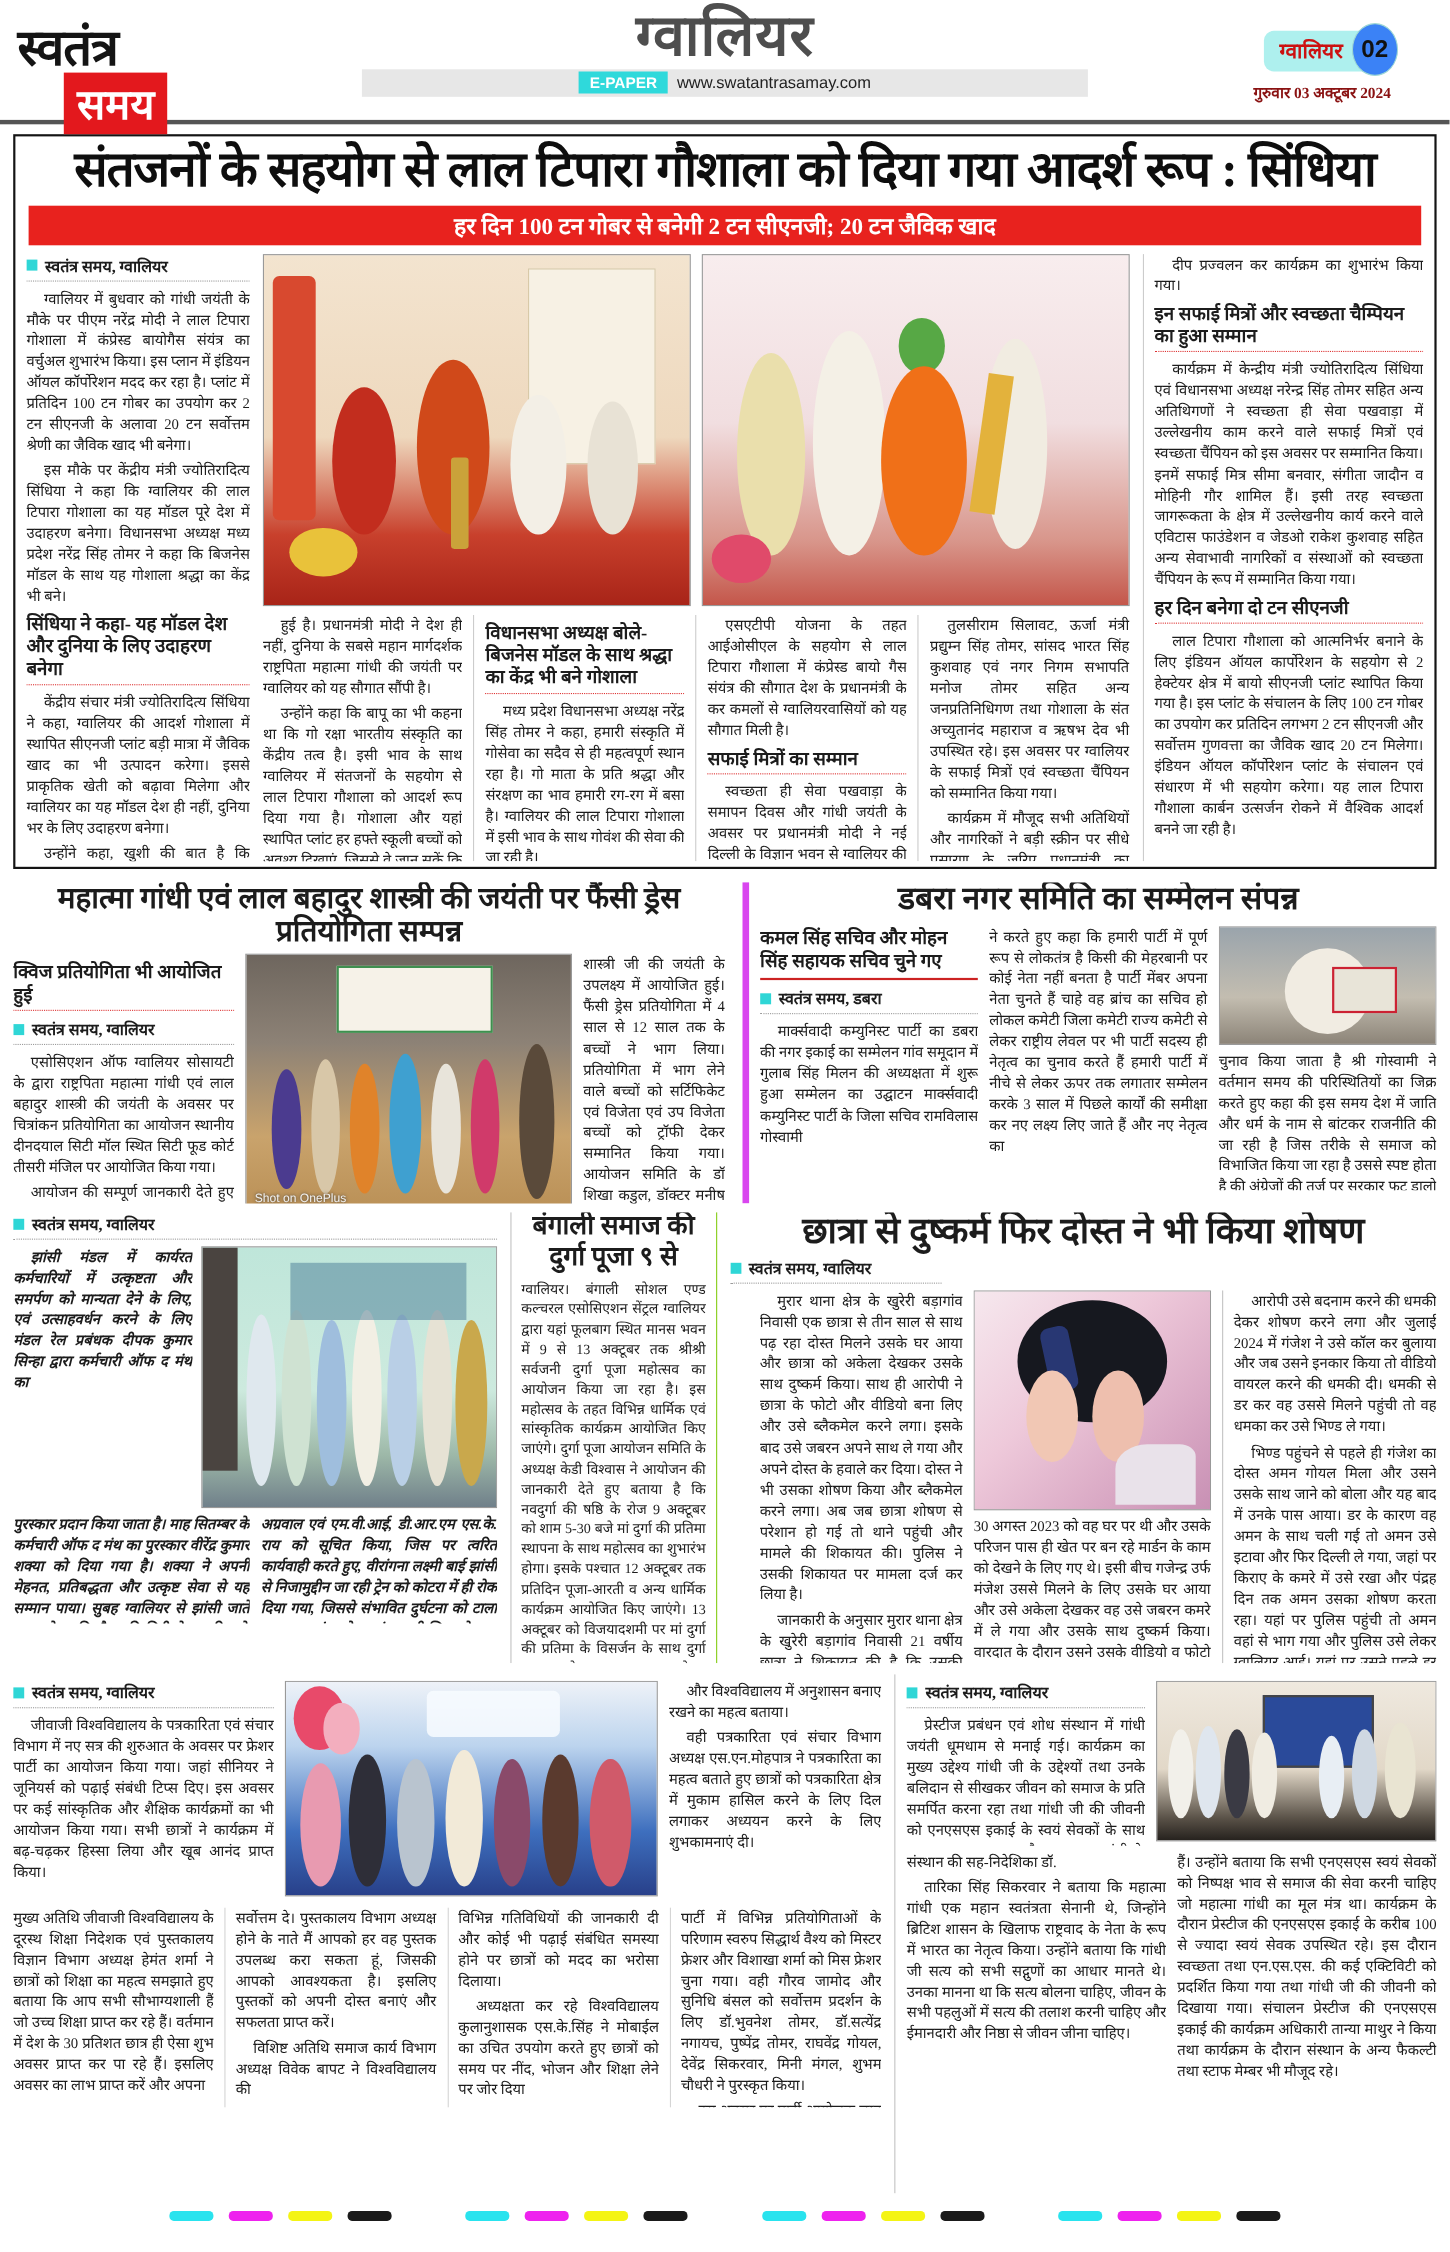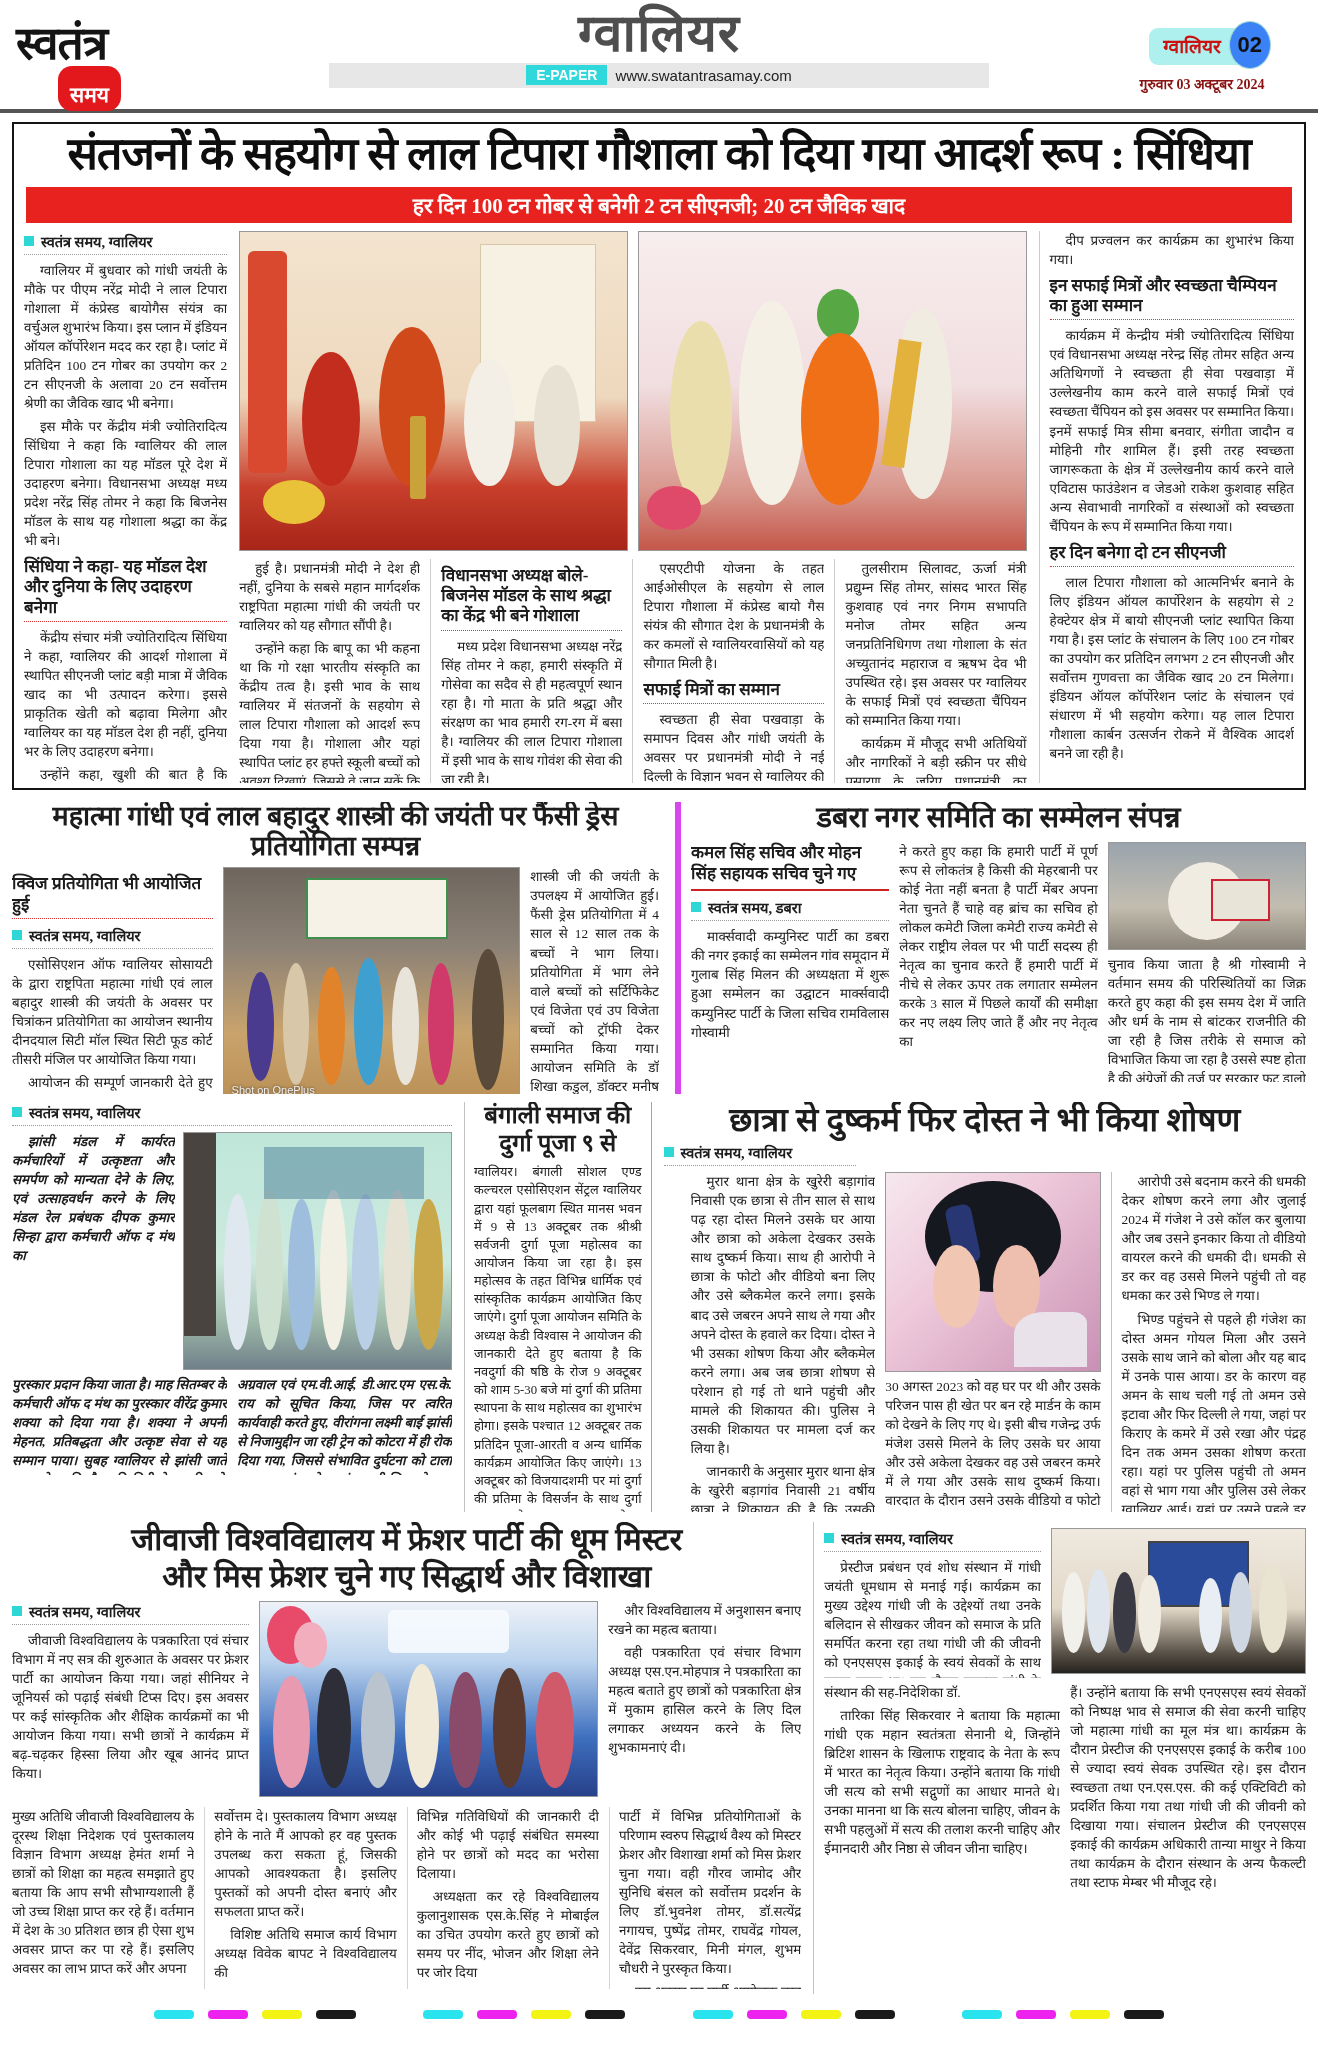--- a/index.html
+++ b/index.html
@@ -4,21 +4,21 @@
 <style>
   * { box-sizing: border-box; margin: 0; padding: 0; }
   html,body { background:#fff; }
   body { width:1318px; font-family:"Liberation Serif","DejaVu Serif",serif; color:#1c1c1c; }
   .page { position:relative; width:1318px; height:2047px; overflow:hidden; background:#fff; }
 
   
   .masthead { display:flex; align-items:flex-start; height:113px; padding:6px 16px 0; border-bottom:4px solid #555; }
   .logo { width:200px; padding-top:4px; }
   .logo-l1 { font-family:"Liberation Sans",sans-serif; font-size:46px; font-weight:900; color:#141414; letter-spacing:-1px; }
-  .logo-l2 { display:inline-block; background:#e3181d; color:#fff; font-family:"Liberation Sans",sans-serif; font-size:21px; font-weight:900; padding:14px 12px 3px; margin:-6px 0 0 42px;border-radius:14px; }
+  .logo-l2 { display:inline-block; background:#e3181d; color:#fff; font-family:"Liberation Sans",sans-serif; font-size:38px; font-weight:900; padding:1px 12px 3px; margin:-6px 0 0 42px; }
   .mast-center { flex:1; text-align:center; }
   .city-title { font-family:"Liberation Sans",sans-serif; font-size:52px; font-weight:700; color:#4e4e4e; letter-spacing:1px; line-height:1.05; }
   .epaper-bar { margin:2px auto 0; width:660px; height:25px; background:#e7e7e7; display:flex; align-items:center; justify-content:center; gap:8px; }
   .epaper-tag { background:#2fd9db; color:#fff; font-family:"Liberation Sans",sans-serif; font-weight:700; font-size:14px; padding:2px 10px; }
   .site { font-family:"Liberation Sans",sans-serif; font-size:15px; color:#222; }
   .mast-right { width:200px; text-align:center; padding-top:22px; }
   .edition-pill { position:relative; display:inline-block; background:#aef0ee; border-radius:9px; padding:5px 34px 6px 14px; }
   .edition-pill .ed-label { color:#c11; font-weight:900; font-size:19px; font-family:"Liberation Sans",sans-serif; }
   .page-num { position:absolute; right:-16px; top:-7px; width:42px; height:48px; background:#3b82f6; border:1px solid #9fd8d4; border-radius:50%; color:#111; font-family:"Liberation Sans",sans-serif; font-size:22px; font-weight:900; line-height:46px; text-align:center; }
   .date-line { margin-top:9px; color:#8a1212; font-weight:700; font-size:14px; }
@@ -333,24 +333,20 @@
           <p class="body">भिण्ड पहुंचने से पहले ही गंजेश का दोस्त अमन गोयल मिला और उसने उसके साथ जाने को बोला और यह बाद में उनके पास आया। डर के कारण वह अमन के साथ चली गई तो अमन उसे इटावा और फिर दिल्ली ले गया, जहां पर किराए के कमरे में उसे रखा और पंद्रह दिन तक अमन उसका शोषण करता रहा। यहां पर पुलिस पहुंची तो अमन वहां से भाग गया और पुलिस उसे लेकर ग्वालियर आई। यहां पर उसने पहले डर के कारण कुछ नहीं बताया, लेकिन अब फिर आरोपी उसे ब्लैकमेल कर रहे थे तो वह परेशान होकर थाने पहुंची और मामले की शिकायत की। पुलिस ने पीड़िता की शिकायत</p>
 
         </div>
       </div>
     </article>
   </section>
 
   <section class="band-bottom">
 
     <article class="story-fresh">
-      <h2 class="fresh-head">
-        <span>जीवाजी विश्वविद्यालय में फ्रेशर पार्टी की धूम मिस्टर</span><br>
-        <span>और मिस फ्रेशर चुने गए सिद्धार्थ और विशाखा</span>
-      </h2>
       <div class="fresh-row1">
         <div class="fresh-c1">
           <div class="byline">
             <span class="sq"></span>
             <span>स्वतंत्र समय, ग्वालियर</span>
           </div>
           <p class="body">जीवाजी विश्वविद्यालय के पत्रकारिता एवं संचार विभाग में नए सत्र की शुरुआत के अवसर पर फ्रेशर पार्टी का आयोजन किया गया। जहां सीनियर ने जूनियर्स को पढ़ाई संबंधी टिप्स दिए। इस अवसर पर कई सांस्कृतिक और शैक्षिक कार्यक्रमों का भी आयोजन किया गया। सभी छात्रों ने कार्यक्रम में बढ़-चढ़कर हिस्सा लिया और खूब आनंद प्राप्त किया।</p>
         </div>
         <div class="photo fresh-photo" style="background:linear-gradient(180deg,#eef2f8 0%,#bcd4ee 30%,#3e6fbe 70%,#28408a 100%);">
           <div class="blob" style="left:2%;top:2%;width:14%;height:30%;background:#e84a6a;"></div>

